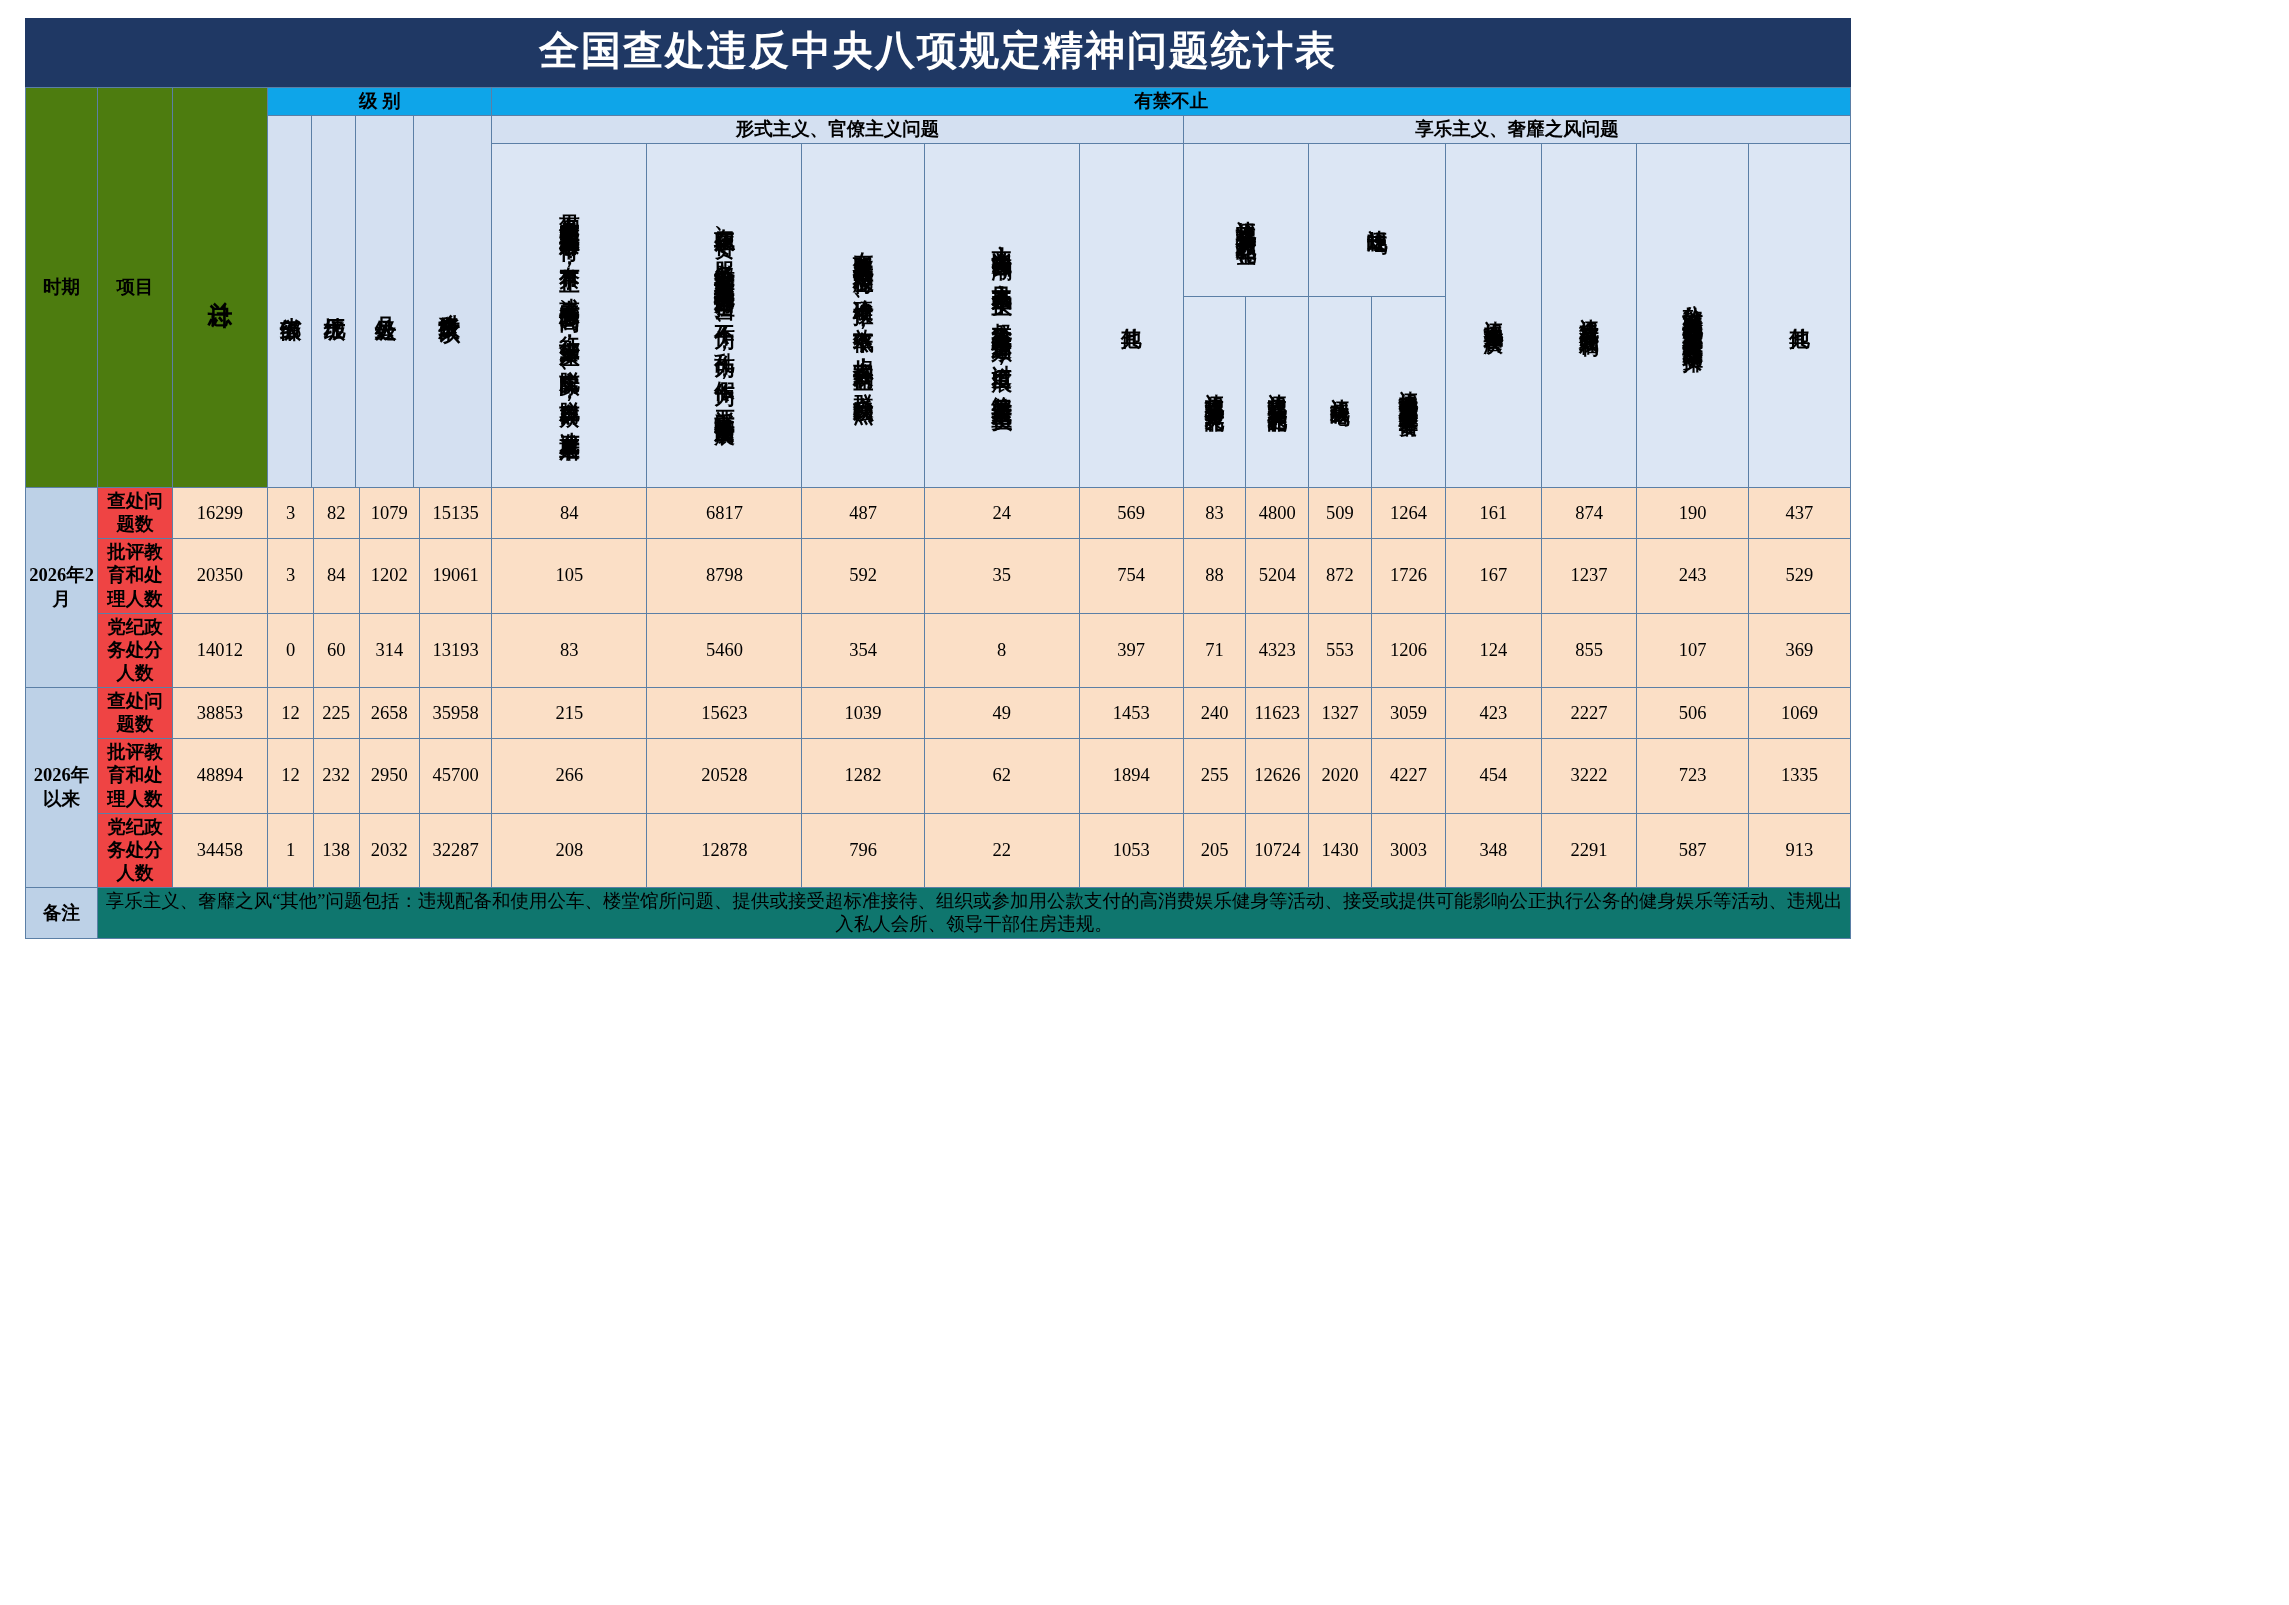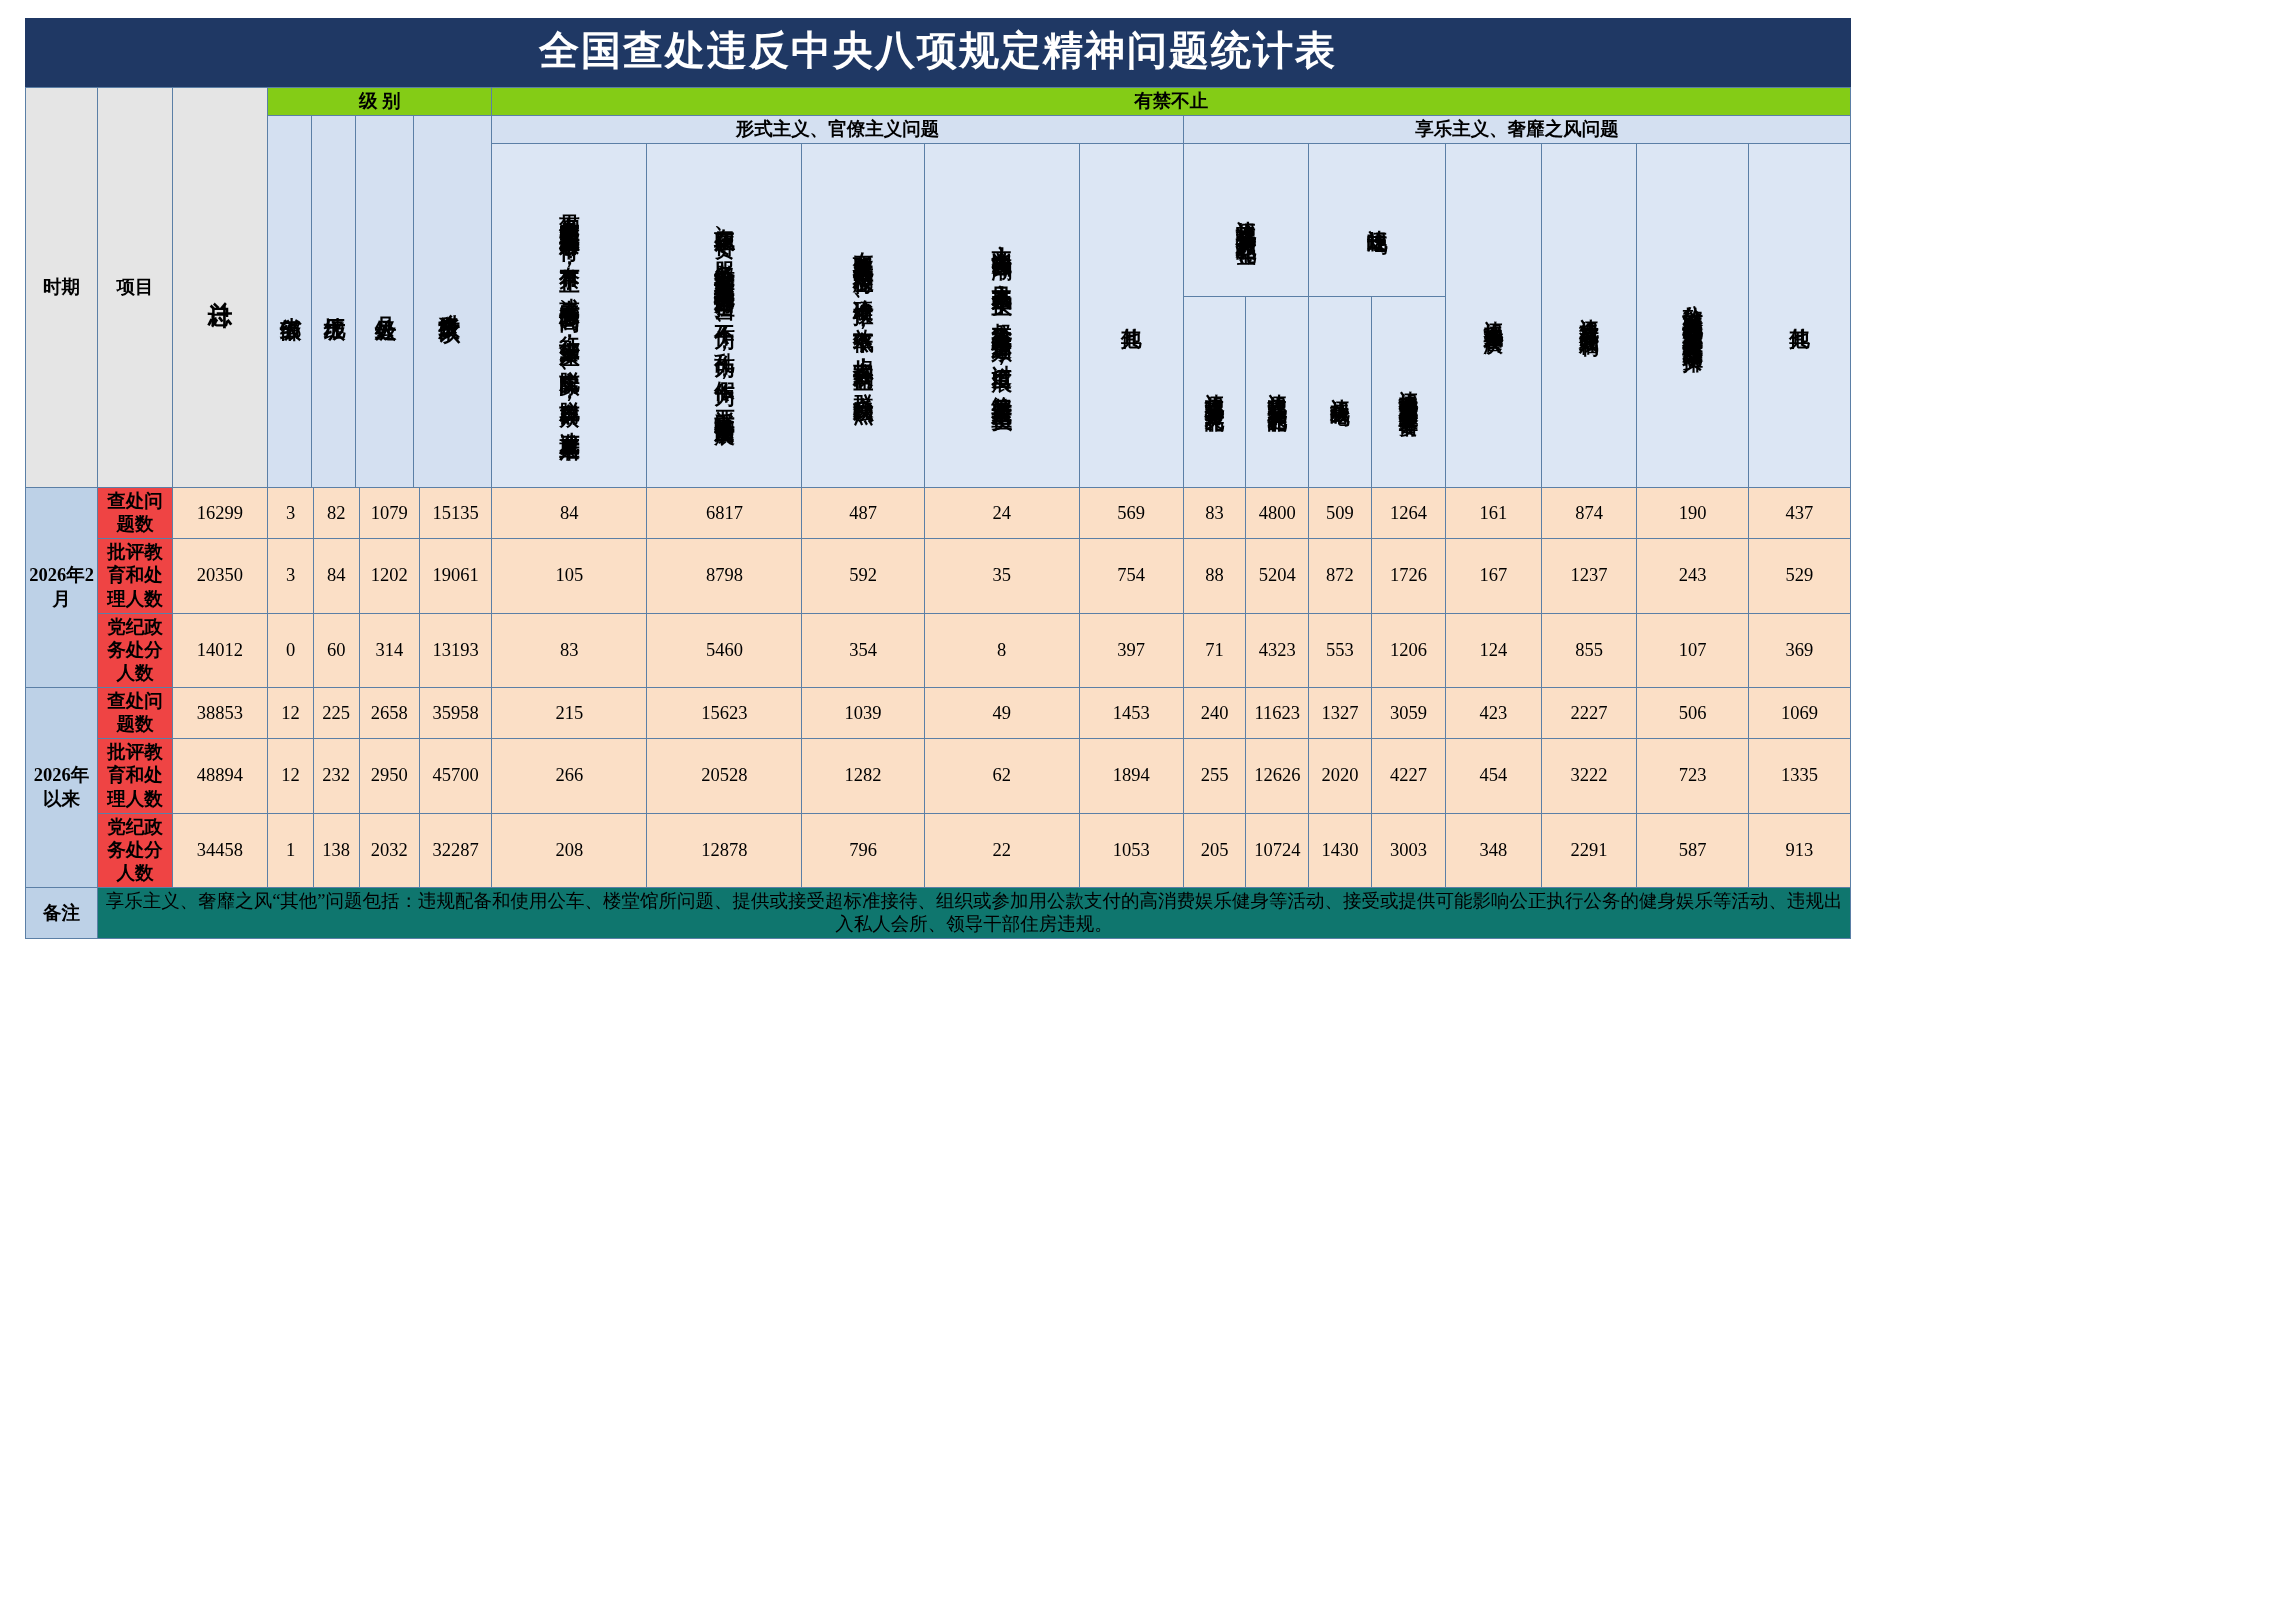--- a/index.html
+++ b/index.html
@@ -35,24 +35,24 @@
   }
   table.main th, table.main td{
     border:1px solid #5B7FA6;
     text-align:center;
     vertical-align:middle;
     font-size:18.5px;
     line-height:1.25;
     padding:2px 1px;
   }
   
-  .hdr-a{background:#84cc16;font-weight:bold;font-size:23.4px;}
+  .hdr-a{background:#0ea5e9;font-weight:bold;font-size:23.4px;}
   .hdr-b{background:#D4E0F1;font-weight:bold;font-size:23.4px;}
   .hdr-c{background:#DCE6F4;font-weight:bold;font-size:21.5px;}
-  .hdr-lead{background:#e5e5e5;font-weight:bold;font-size:24.4px;}
+  .hdr-lead{background:#4d7c0f;font-weight:bold;font-size:24.4px;}
   
   .vtext{
     writing-mode:vertical-rl;
     text-orientation:upright;
     margin:0 auto;
     letter-spacing:2px;
     line-height:1.18;
     font-weight:bold;
     white-space:normal;
     display:inline-block;

